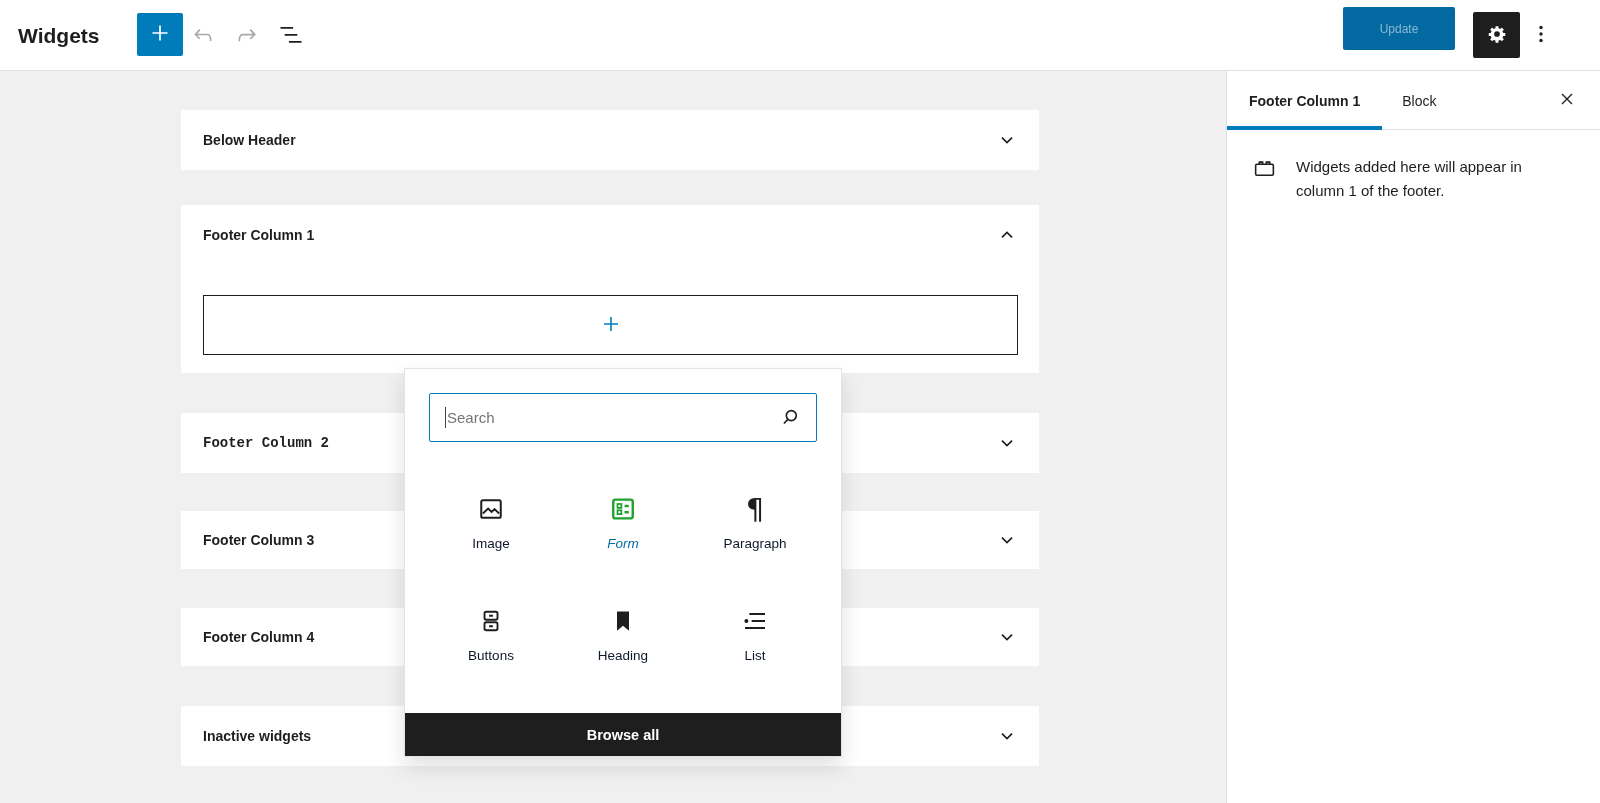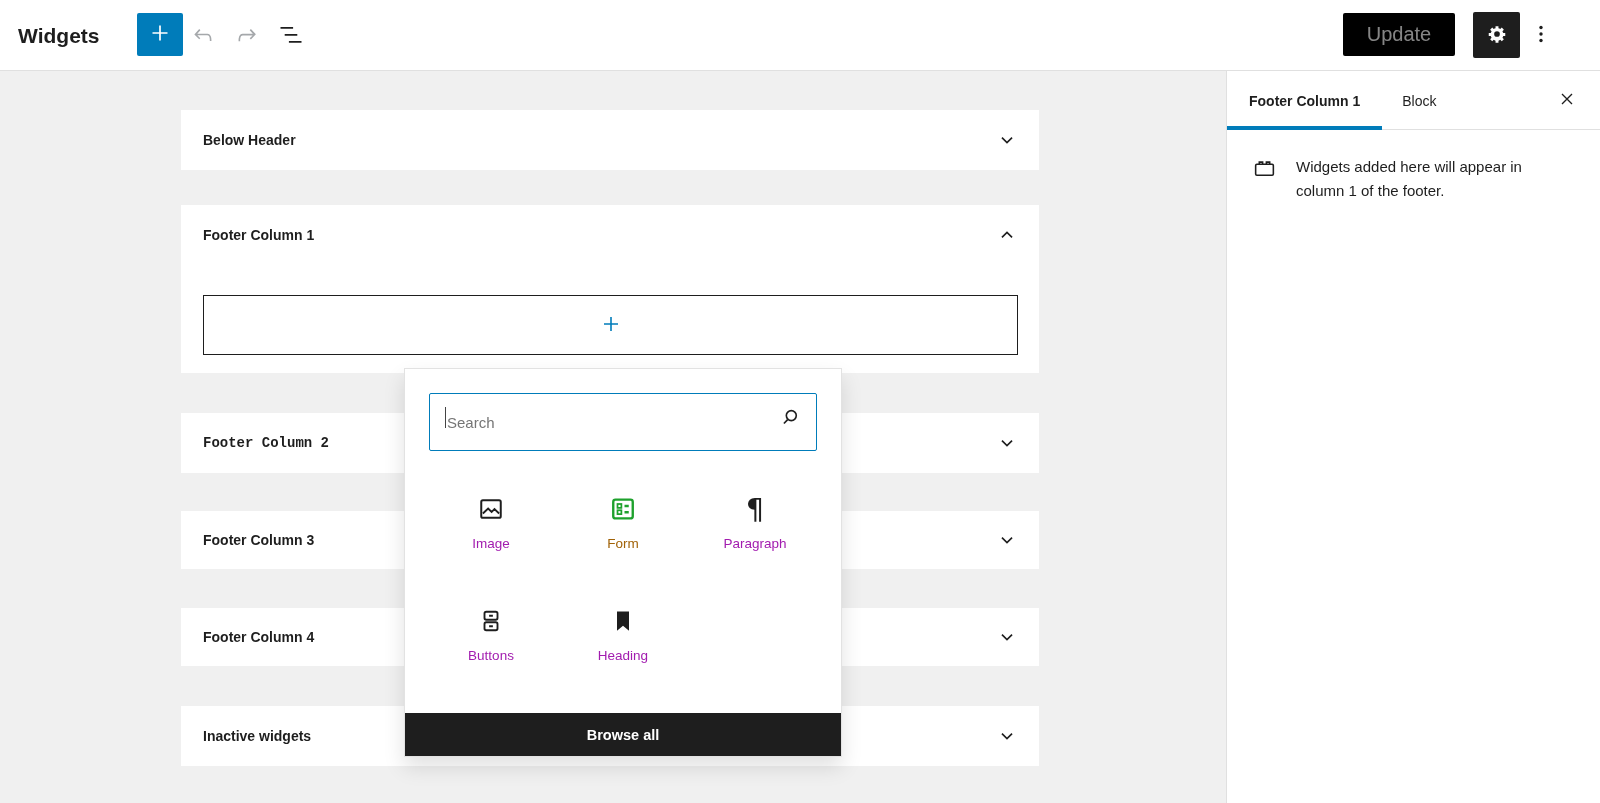--- a/index.html
+++ b/index.html
@@ -13,23 +13,23 @@
   .page-title { position:absolute; left:18px; top:0; height:71px; line-height:71px;
                 font-size:21px; font-weight:700; color:#1e1e1e; }
   .btn-plus { position:absolute; left:137px; top:13px; width:46px; height:43px;
               background:#007cba; border:none; border-radius:2px; cursor:pointer;
               display:flex; align-items:center; justify-content:center; }
   .icon-btn { position:absolute; top:21px; width:30px; height:30px; background:none; border:none;
               display:flex; align-items:center; justify-content:center; cursor:pointer; }
   .icon-btn.undo { left:188px; }
   .icon-btn.redo { left:232px; }
   .icon-btn.listview { left:276px; }
-  .btn-update { position:absolute; left:1343px; top:13px; width:112px; height:43px;
-                background:#000000; color:rgba(255,255,255,.52); border:none; border-radius:2px;
-                font-size:20px; font-family:inherit; cursor:default; }
+  .btn-update { position:absolute; left:1343px; top:7px; width:112px; height:43px;
+                background:#0369a1; color:rgba(255,255,255,.52); border:none; border-radius:2px;
+                font-size:12px; font-family:inherit; cursor:default; }
   .btn-settings { position:absolute; left:1473px; top:12px; width:47px; height:46px;
                   background:#1e1e1e; border:none; border-radius:2px; cursor:pointer;
                   display:flex; align-items:center; justify-content:center; }
   .btn-kebab { position:absolute; left:1527px; top:14px; width:28px; height:43px; background:none;
                border:none; display:flex; align-items:center; justify-content:center; cursor:pointer; }
 
   
   .editor { position:absolute; left:0; top:71px; width:1226px; height:776px; background:#f0f0f0; }
   .card { position:absolute; left:181px; width:858px; background:#fff; }
   .card-header { position:relative; height:60px; }
@@ -39,35 +39,35 @@
                   width:24px; height:24px; background:none; border:none; cursor:pointer;
                   display:flex; align-items:center; justify-content:center; }
   .card-chevron.up svg { transform:rotate(180deg); }
   .appender { position:absolute; left:22px; right:21px; top:90px; height:60px; background:#fff;
               border:1.5px solid #1e1e1e; cursor:pointer;
               display:flex; align-items:center; justify-content:center; }
 
   
   .inserter { position:absolute; left:404px; top:368px; width:438px; height:389px; background:#fff;
               border:1px solid #e2e2e2; box-shadow:0 10px 20px rgba(0,0,0,.12); z-index:40; }
-  .search-box { position:absolute; left:24px; right:24px; top:24px; height:58px;
+  .search-box { position:absolute; left:24px; right:24px; top:24px; height:49px;
                 border:1.5px solid #007cba; border-radius:2px; background:#fff; }
   .search-input { position:absolute; left:17px; top:0; height:100%; width:320px; border:none;
                   outline:none; font-size:15px; font-family:inherit; color:#1e1e1e; background:transparent; }
   .search-input::placeholder { color:#757575; opacity:1; }
   .caret { position:absolute; left:15px; top:13px; width:1px; height:21px; background:#444; }
   .search-icon { position:absolute; right:13px; top:11px; }
   .block-grid { position:absolute; left:20px; right:20px; top:97px; height:224px;
                 display:grid; grid-template-columns:1fr 1fr 1fr; grid-template-rows:1fr 1fr; }
   .block-item { background:none; border:none; cursor:pointer; font-family:inherit;
                 display:flex; flex-direction:column; align-items:center; justify-content:center; gap:11px; }
   .block-icon { height:32px; display:flex; align-items:center; justify-content:center; }
   .pilcrow { font-size:29px; line-height:30px; color:#1e1e1e; font-family:"DejaVu Sans",sans-serif; }
-  .block-label { font-size:13.5px; color:#a21caf; }
-  .block-label.link { color:#a16207; }
+  .block-label { font-size:13.5px; color:#0f172a; }
+  .block-label.link { color:#0369a1;font-style:italic; }
   .browse-all { position:absolute; left:0; right:0; bottom:0; height:43px; background:#1e1e1e;
                 color:#fff; border:none; font-size:14.5px; font-weight:600; font-family:inherit;
                 cursor:pointer; }
 
   
   .sidebar { position:absolute; left:1226px; top:71px; width:374px; height:732px; background:#fff;
              border-left:1px solid #e0e0e0; z-index:20; }
   .sidebar-tabs { position:relative; height:59px; border-bottom:1px solid #e0e0e0; display:flex; }
   .tab { background:none; border:none; height:59px; font-size:14px; font-family:inherit;
          color:#1e1e1e; cursor:pointer; padding:0 22px; }
@@ -273,20 +273,31 @@
 
       <button class="block-item">
         <span class="block-icon">
           <svg width="30" height="30" viewBox="0 0 24 24">
               <path d="M7.2 4.3h9.6v15.4l-4.8-3.9-4.8 3.9z" fill="#1e1e1e"></path>
             </svg>
         </span>
         <span class="block-label">Heading</span>
       </button>
 
+      <button class="block-item">
+        <span class="block-icon">
+          <svg width="30" height="30" viewBox="0 0 24 24">
+              <path d="M7.5 6.4H20" stroke="#1e1e1e" stroke-width="1.6"></path>
+              <circle cx="5.1" cy="12" r="1.6" fill="#1e1e1e"></circle>
+              <path d="M9.3 12H20" stroke="#1e1e1e" stroke-width="1.6"></path>
+              <path d="M4 17.6h16" stroke="#1e1e1e" stroke-width="1.6"></path>
+            </svg>
+        </span>
+        <span class="block-label">List</span>
+      </button>
     </div>
 
     <button class="browse-all">Browse all</button>
   </div>
 
   <aside class="sidebar">
     <div class="sidebar-tabs">
       <button class="tab active">Footer Column 1</button>
       <button class="tab block-tab">Block</button>
       <button class="btn-close">

